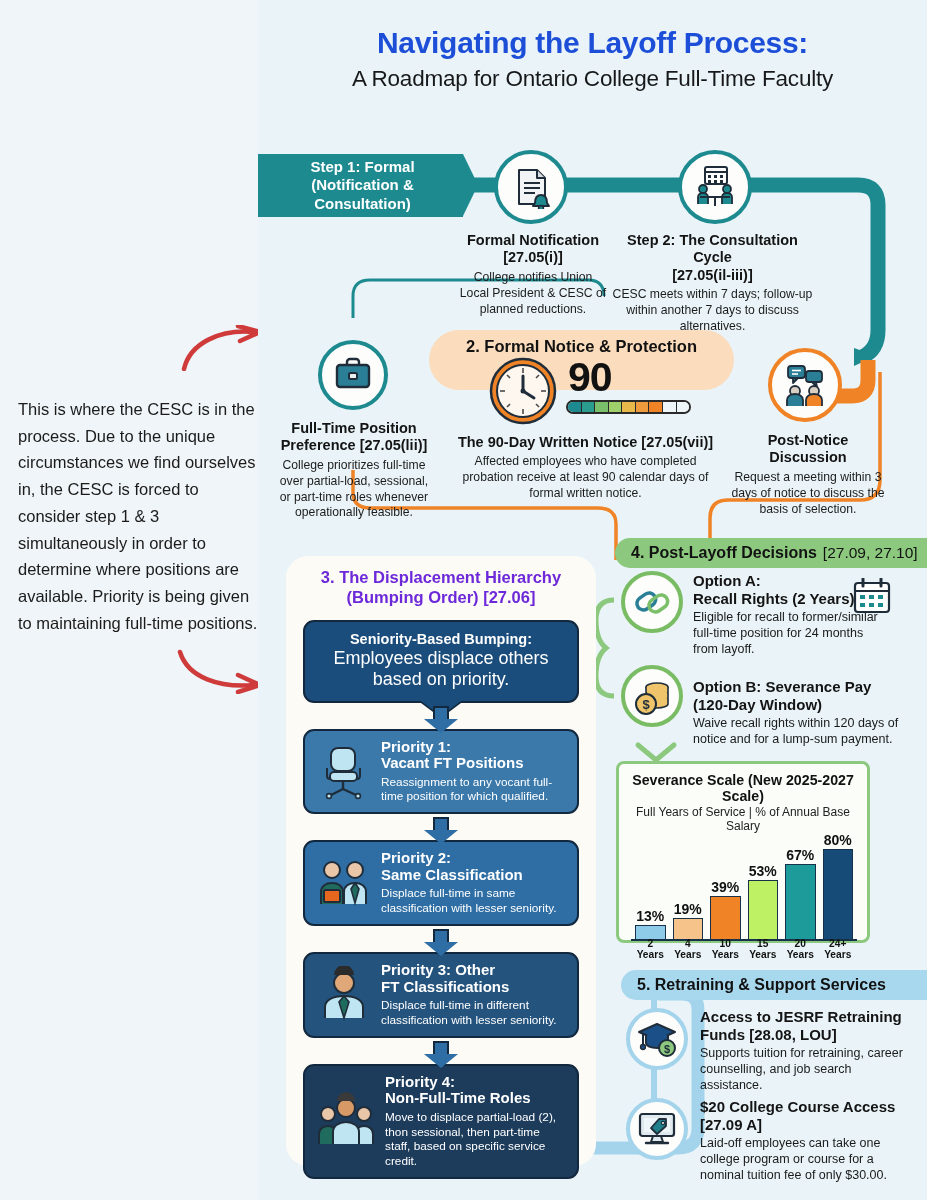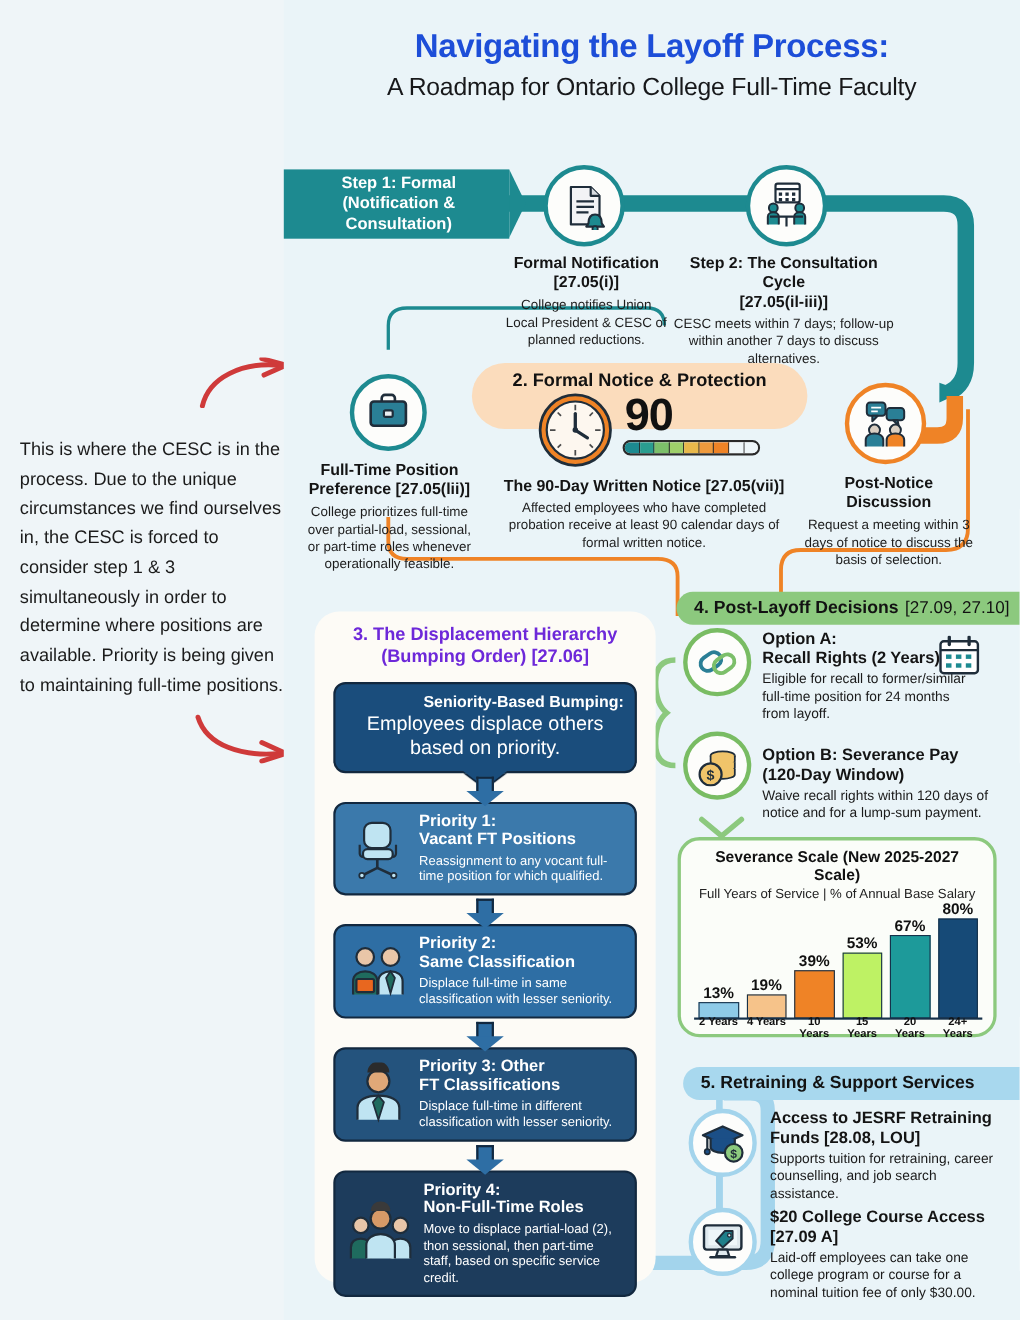--- a/index.html
+++ b/index.html
@@ -94,21 +94,21 @@
   }
   .sec3-title {
     text-align:center; padding:12px 12px 0; font-size:16.5px; font-weight:bold;
     color:#6d28d9; line-height:1.2;
   }
   .flowbox {
     position:relative; margin:0 auto; width:276px; border-radius:11px;
     border:2.5px solid #12283f; color:#fff;
   }
   .flowbox.head { background:#1a4d7c; padding:9px 10px 11px; text-align:center; margin-top:12px; }
-  .flowbox.head .bt { font-size:14.5px; font-weight:bold;text-align:right; }
+  .flowbox.head .bt { font-size:14.5px; font-weight:bold; }
   .flowbox.head .bd { font-size:18px; margin-top:1px; }
   .flowbox.head::after{
     content:""; position:absolute; left:50%; bottom:-15px; transform:translateX(-50%);
     width:0;height:0; border-left:20px solid transparent; border-right:20px solid transparent;
     border-top:15px solid #1a4d7c; filter:drop-shadow(0 2px 0 #12283f);
   }
   .prow { position:relative; margin:0 auto; width:276px; border-radius:11px;
           border:2.5px solid #12283f; color:#fff; display:flex; align-items:center;
           padding:8px 10px; gap:8px; margin-top:26px; min-height:74px;}
   .prow .ptxt { flex:1; }
@@ -132,22 +132,22 @@
     font-size:16px; font-weight:bold; color:#121212;
   }
   .sec4-banner .ref { font-weight:normal; margin-left:6px; font-size:15.5px; }
 
   .opt { position:absolute; }
   .opt .ot { font-size:15px; font-weight:bold; color:#141414; line-height:1.18; }
   .opt .od { font-size:12.5px; color:#1a1a1a; line-height:1.28; margin-top:2px; }
 
   
   .chartcard {
-    position:absolute; left:358px; top:761px; width:290px; height:182px;
-    background:#fbfdf9; border:3px solid #8cc97e; border-radius:20px;
+    position:absolute; left:358px; top:761px; width:254px; height:182px;
+    background:#fbfdf9; border:3px solid #8cc97e; border-radius:8px;
     padding:8px 10px 6px;
   }
   .chartcard .ct { text-align:center; font-size:14.2px; font-weight:bold; color:#111; }
   .chartcard .cs { text-align:center; font-size:12px; color:#222; margin-top:1px; }
   .plot { position:relative; height:125px; margin-top:4px; }
   .bars { position:absolute; left:6px; right:4px; bottom:22px; height:100px;
           display:flex; align-items:flex-end; gap:7px; }
   .bar { flex:1; position:relative; border:1.6px solid #16314a; }
   .bar span.v { position:absolute; top:-18px; left:50%; transform:translateX(-50%);
                 font-size:14px; font-weight:bold; color:#111; white-space:nowrap; }

